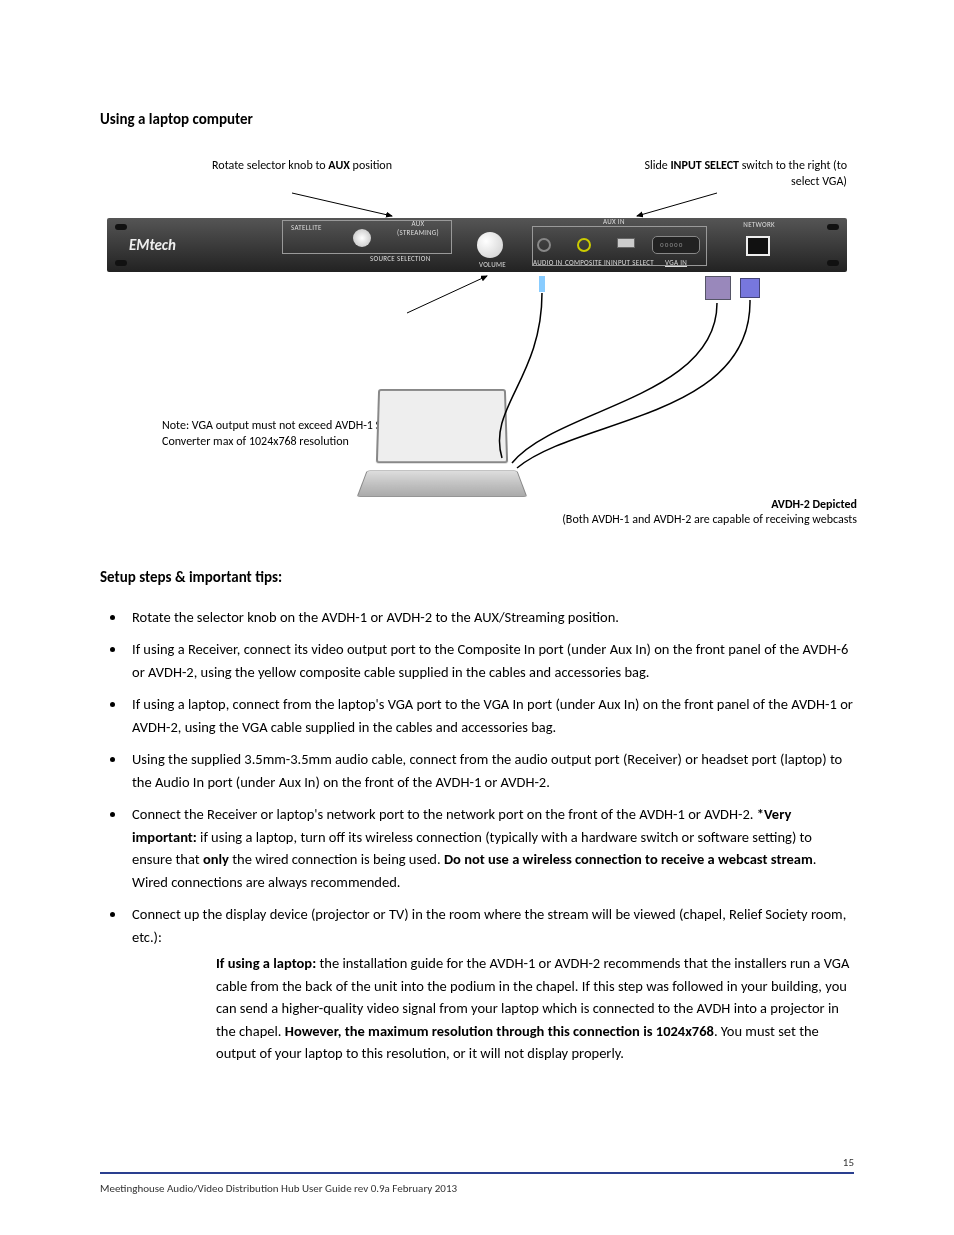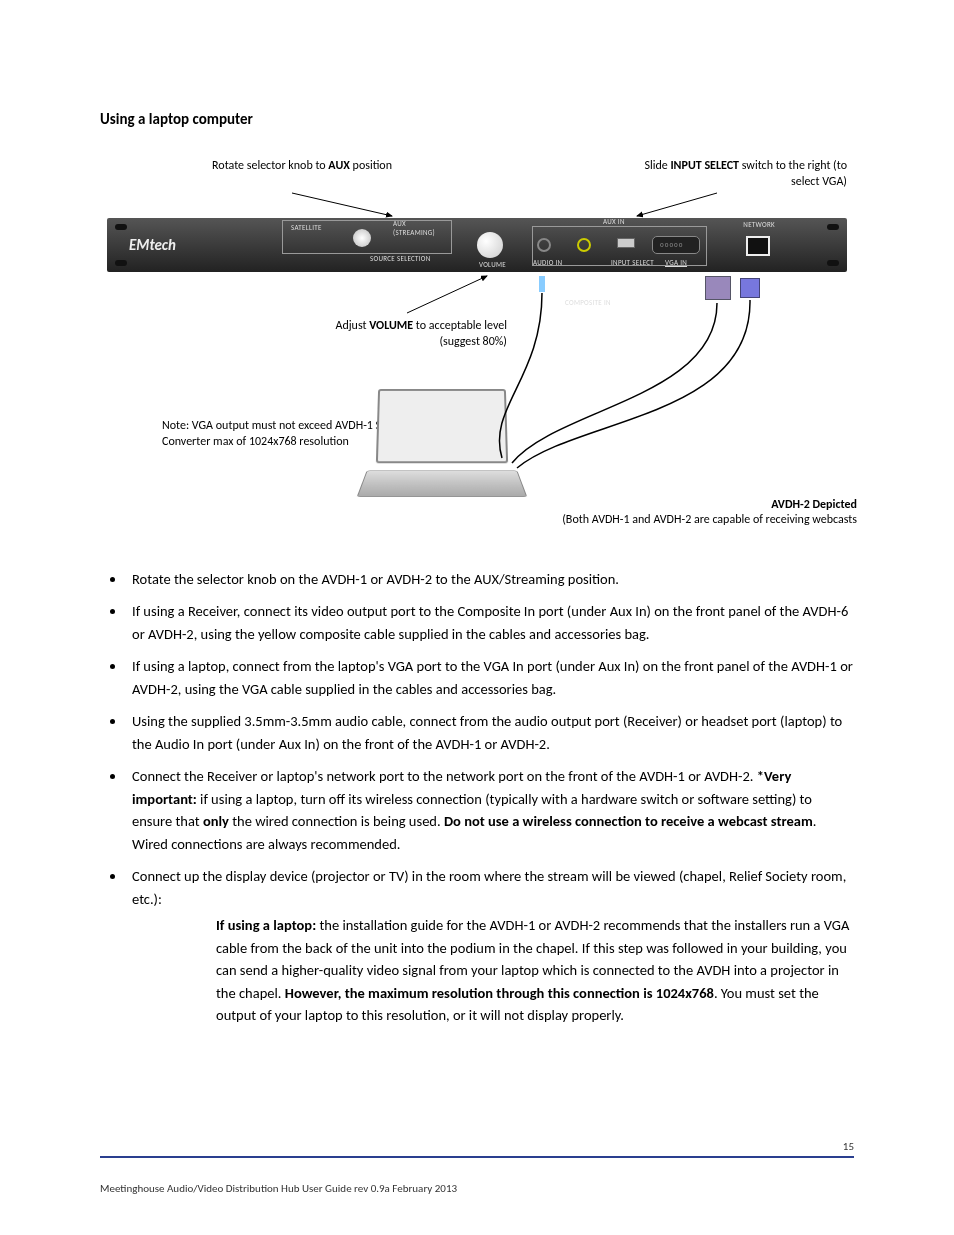--- a/index.html
+++ b/index.html
@@ -59,67 +59,64 @@
   .laptop .base { position:absolute; left:0; top:72px; width:160px; height:46px; background:linear-gradient(#ddd,#aaa); border:1px solid #888; border-radius:3px; transform:perspective(300px) rotateX(55deg);}
   .vga-conn { position:absolute; left:598px; top:118px; width:26px; height:24px; background:#98b; border:1px solid #556;}
   .net-conn { position:absolute; left:633px; top:120px; width:20px; height:20px; background:#77d; border:1px solid #447;}
   .audio-conn { position:absolute; left:432px; top:118px; width:6px; height:16px; background:#8cf;}
   svg.wires { position:absolute; left:0; top:0; width:740px; height:370px; pointer-events:none;}
 
   h3.steps-title { font-size:15px; font-weight:bold; margin:0 0 20px 0;}
   ul.steps { margin:7px 0 0 26px; padding:0; }
   ul.steps > li { font-size:14.5px; line-height:1.55; margin-bottom:10px; padding-left:6px;}
   .indent-block { margin:4px 0 0 84px; font-size:14.5px; line-height:1.55;}
-  .footer { position:absolute; left:100px; right:100px; bottom:40px; border-top:2px solid #2a3f8f; padding-top:24px; font-size:11px; color:#333;margin-top:28px;}
+  .footer { position:absolute; left:100px; right:100px; bottom:40px; border-top:2px solid #2a3f8f; padding-top:8px; font-size:11px; color:#333;margin-top:28px;}
   .pagenum { position:absolute; right:0; top:-18px; font-size:11px;}
 </style>
 </head>
 <body>
 
 <div class="page">
 
   <h2 class="section-title">Using a laptop computer</h2>
 
   <div class="diagram">
     <div class="callout left">
       <span>Rotate selector knob to </span><b>AUX</b><span> position</span>
     </div>
     <div class="callout right">
       <span>Slide </span><b>INPUT SELECT</b><span> switch to the right (to select VGA)</span>
     </div>
-    <div class="callout vol">
-      <span>Adjust </span><b>VOLUME</b><span> to acceptable level (suggest 80%)</span>
-    </div>
     <div class="callout note">Note:  VGA output must not exceed AVDH-1 Scan Converter max of 1024x768 resolution</div>
     <div class="callout depict">
       <b>AVDH-2 Depicted</b><br>
       <span>(Both AVDH-1 and AVDH-2 are capable of receiving webcasts</span>
     </div>
 
     <div class="device-panel">
       <span class="brand"><span>EMtech</span></span>
       <div class="screw" style="left:8px; top:6px;"></div>
       <div class="screw" style="left:8px; top:42px;"></div>
       <div class="screw" style="right:8px; top:6px;"></div>
       <div class="screw" style="right:8px; top:42px;"></div>
       <div class="srcbox">
         <span class="panel-label" style="left:8px; top:2px;">SATELLITE</span>
-        <span class="panel-label" style="right:8px; top:-2px; text-align:left; width:50px;">AUX (STREAMING)</span>
+        <span class="panel-label" style="right:8px; top:-2px; text-align:center; width:50px;">AUX (STREAMING)</span>
         <span class="panel-label" style="left:45px; bottom:-10px;padding-left:42px;">SOURCE SELECTION</span>
         <div style="position:absolute; left:70px; top:8px; width:18px; height:18px; border-radius:50%; background:radial-gradient(#fff,#bbb);"></div>
       </div>
       <div class="knob"></div>
       <span class="panel-label" style="left:372px; top:42px;">VOLUME</span>
       <div class="auxbox">
         <span class="panel-label" style="left:70px; top:-10px; color:#ddd;">AUX IN</span>
       </div>
       <div class="jack audio"></div>
       <span class="panel-label" style="left:426px; top:40px;">AUDIO IN</span>
       <div class="jack comp"></div>
-      <span class="panel-label" style="left:458px; top:40px;margin-top:40px;">COMPOSITE IN</span>
+      <span class="panel-label" style="left:458px; top:40px;">COMPOSITE IN</span>
       <div class="inputsel"></div>
       <span class="panel-label" style="left:504px; top:40px;">INPUT SELECT</span>
       <div class="vgabox"></div>
       <span class="panel-label" style="left:558px; top:40px;text-decoration:underline;">VGA IN</span>
       <div class="netport"></div>
       <span class="panel-label" style="right:72px; top:2px;">NETWORK</span>
     </div>
 
     <div class="audio-conn"></div>
     <div class="vga-conn"></div>
@@ -138,20 +135,21 @@
       </defs>
       <line x1="185" y1="35" x2="285" y2="58" stroke="#000" stroke-width="1" marker-end="url(#arrow)"></line>
       <line x1="610" y1="35" x2="530" y2="58" stroke="#000" stroke-width="1" marker-end="url(#arrow)"></line>
       <line x1="300" y1="155" x2="380" y2="118" stroke="#000" stroke-width="1" marker-end="url(#arrow)"></line>
       <path d="M435,135 C435,220 380,250 395,300" stroke="#000" stroke-width="1.5" fill="none"></path>
       <path d="M610,145 C610,240 450,250 405,305" stroke="#000" stroke-width="1.5" fill="none"></path>
       <path d="M643,142 C645,260 470,260 410,310" stroke="#000" stroke-width="1.5" fill="none"></path>
     </svg>
   </div>
 
+  <h3 class="steps-title">Setup steps &amp; important tips:</h3>
 
   <ul class="steps">
     <li>Rotate the selector knob on the AVDH-1 or AVDH-2 to the AUX/Streaming position.</li>
     <li>If using a Receiver, connect its video output port to the Composite In port (under Aux In) on the front panel of the AVDH-6 or AVDH-2, using the yellow composite cable supplied in the cables and accessories bag.</li>
     <li>If using a laptop, connect from the laptop's VGA port to the VGA In port (under Aux In) on the front panel of the AVDH-1 or AVDH-2, using the VGA cable supplied in the cables and accessories bag.</li>
     <li>Using the supplied 3.5mm-3.5mm audio cable, connect from the audio output port (Receiver) or headset port (laptop) to the Audio In port (under Aux In) on the front of the AVDH-1 or AVDH-2.</li>
     <li>
       <span>Connect the Receiver or laptop's network port to the network port on the front of the AVDH-1 or AVDH-2. </span><b>*Very important:</b><span> if using a laptop, turn off its wireless connection (typically with a hardware switch or software setting) to ensure that </span><b>only</b><span> the wired connection is being used. </span><b>Do not use a wireless connection to receive a webcast stream</b><span>. Wired connections are always recommended.</span>
     </li>
     <li>

